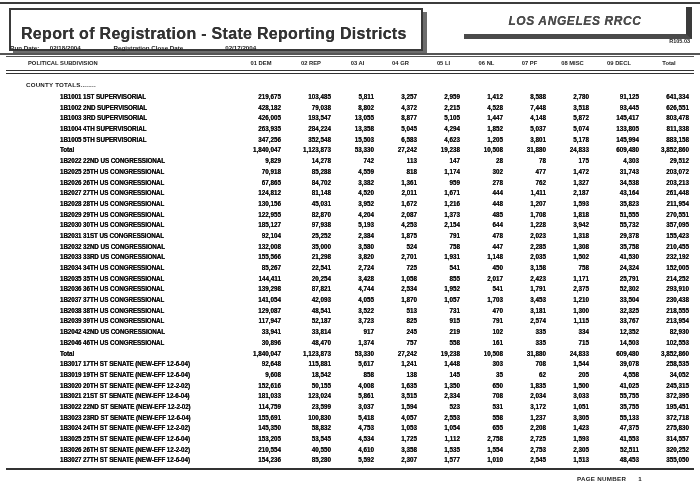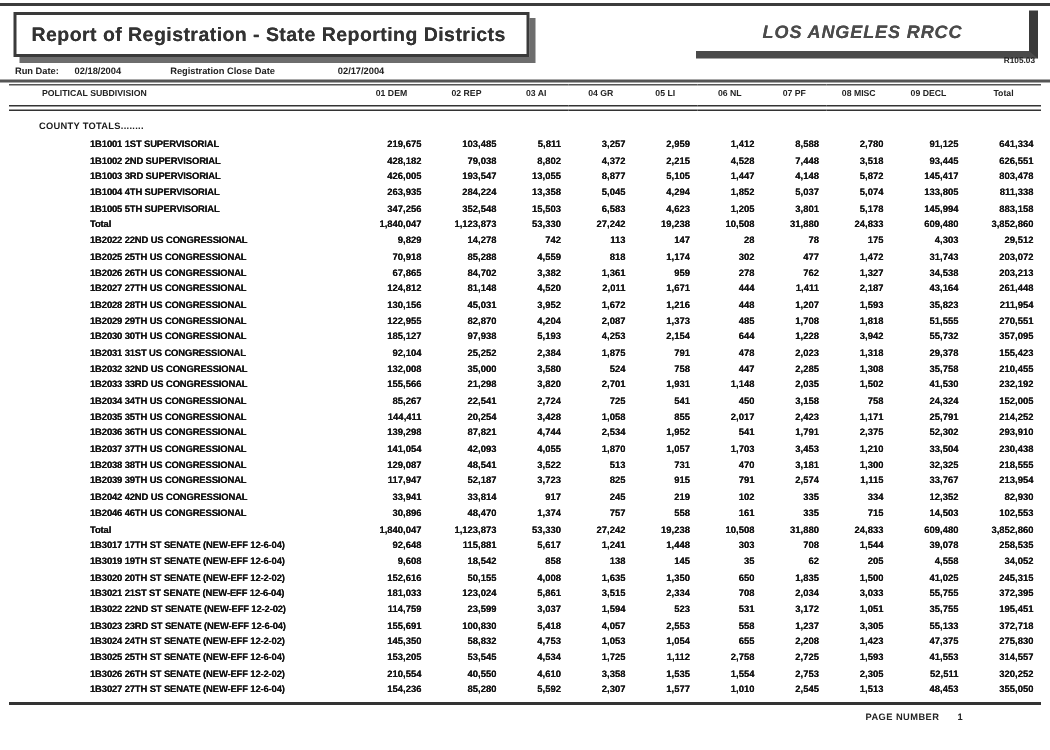--- a/index.html
+++ b/index.html
@@ -6,22 +6,22 @@
   body{
     width:700px;height:500px;position:relative;overflow:hidden;
     background:#ffffff;color:#1a1a1a;
     font-family:"Liberation Sans", sans-serif;
     -webkit-font-smoothing:antialiased;
   }
   .scan-edge-top{position:absolute;top:2px;left:0;width:700px;height:2px;background:#3c3c3c;}
   .title-box{
     position:absolute;left:9px;top:8px;
     border:2px solid #3a3a3a;box-shadow:4px 4px 0 0 #6d6d6d;
-    padding:5px 14px 6px 10px;
-    font-size:13px;font-weight:bold;color:#333;letter-spacing:.3px;
+    padding:15px 14px 6px 10px;
+    font-size:16px;font-weight:bold;color:#333;letter-spacing:.3px;
     text-shadow:0 0 .4px #333;white-space:nowrap;background:#fff;
   }
   .agency-box{
     position:absolute;top:7px;right:8px;width:222px;height:27px;
     border-bottom:5px solid #4a4a4a;border-right:6px solid #3a3a3a;
     display:flex;align-items:center;justify-content:center;
     font-style:italic;font-weight:bold;font-size:12px;color:#4b4b4b;
     letter-spacing:.6px;text-shadow:0 0 .4px #4b4b4b;white-space:nowrap;
   }
   .form-code{position:absolute;top:38px;right:10px;font-size:5.5px;font-weight:bold;color:#222;}

